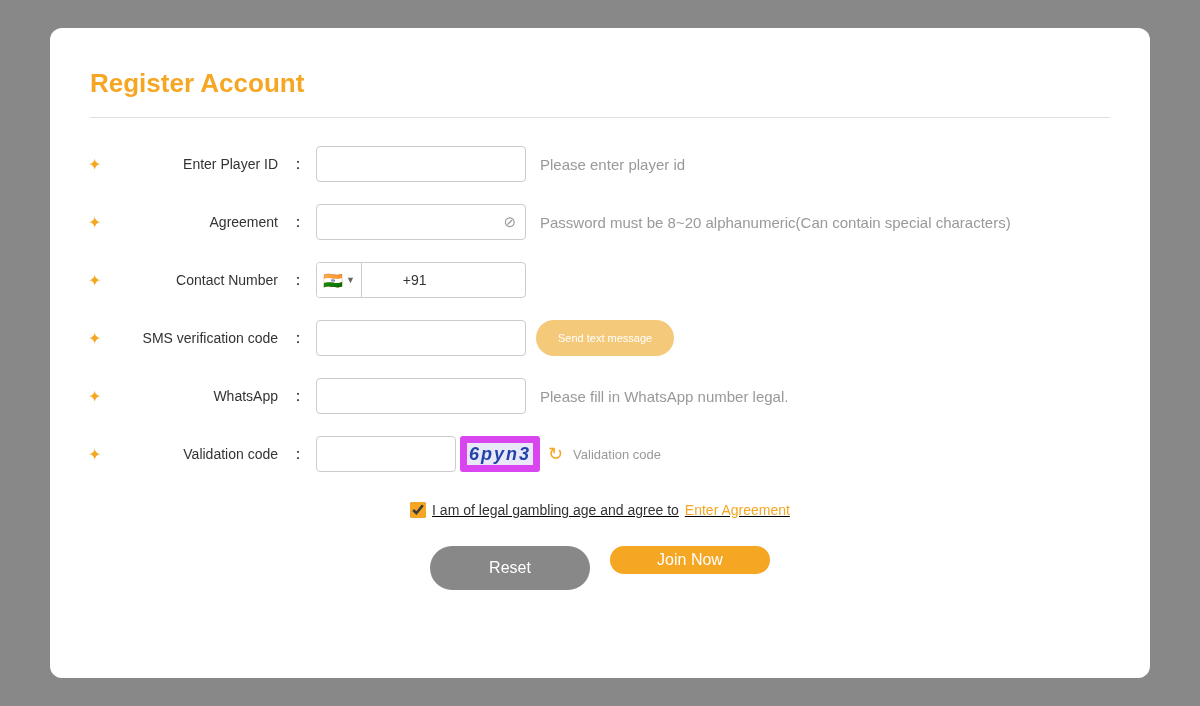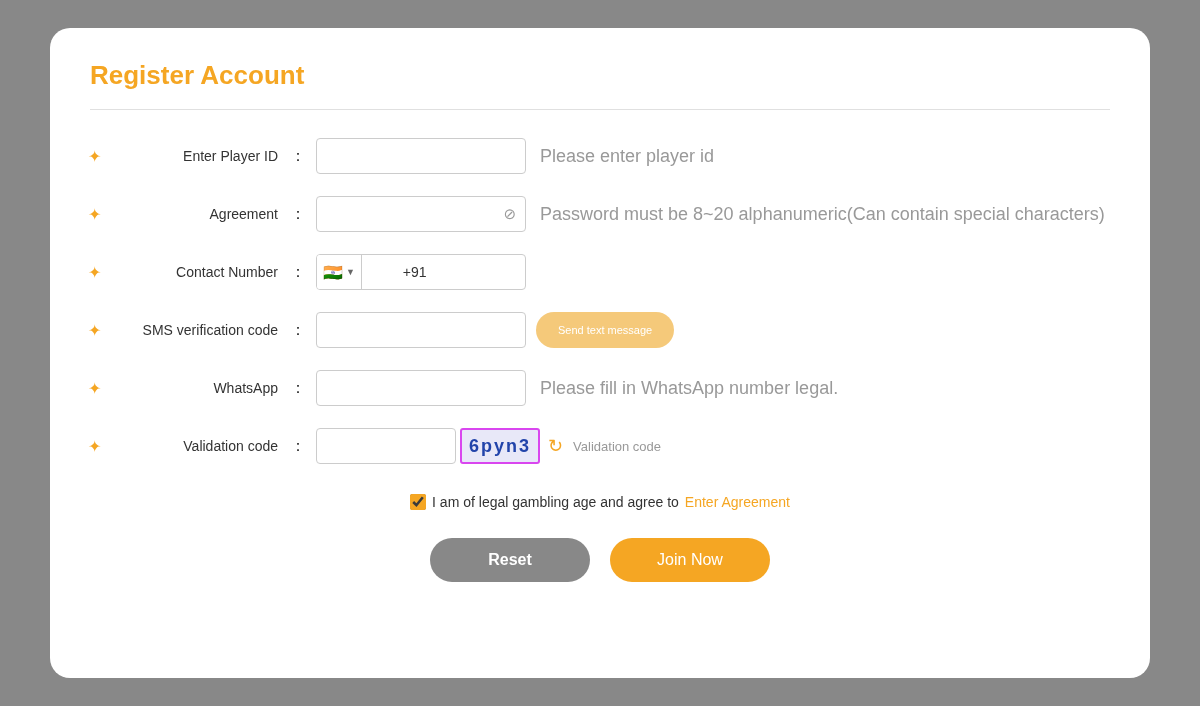--- a/index.html
+++ b/index.html
@@ -8,24 +8,24 @@
       background: #888;
       display: flex;
       justify-content: center;
       align-items: center;
       min-height: 100vh;
       font-family: Arial, sans-serif;
     }
 
     .modal {
       background: #fff;
-      border-radius: 20px;
+      border-radius: 12px;
       width: 1100px;
       min-height: 650px;
-      padding: 32px 40px 40px 40px;
+      padding: 40px 40px 40px 40px;
       position: relative;
     }
 
     .page-title {
       color: #f5a623;
       font-size: 26px;
       font-weight: bold;
       margin-bottom: 18px;
     }
 
@@ -78,21 +78,21 @@
       height: 36px;
       width: 210px;
       padding: 0 10px;
       font-size: 14px;
       outline: none;
     }
 
     .hint-text {
       margin-left: 14px;
       color: #999;
-      font-size: 18px;
+      font-size: 15px;
     }
 
     
     .password-wrapper {
       position: relative;
       width: 210px;
     }
 
     .password-wrapper input {
       width: 100%;
@@ -187,30 +187,31 @@
       border-radius: 4px;
       height: 36px;
       width: 140px;
       padding: 0 10px;
       font-size: 14px;
       outline: none;
     }
 
     .captcha-image {
       background: #e8e8f8;
-      border: 2px solid #d946ef;
+      border: 7px solid #d946ef;
       height: 36px;
       width: 80px;
       display: flex;
       align-items: center;
       justify-content: center;
       font-size: 18px;
       font-weight: bold;
       color: #2244aa;
       letter-spacing: 2px;
+      font-style: italic;
       user-select: none;
       border-radius: 3px;
     }
 
     .captcha-refresh {
       color: #f5a623;
       font-size: 18px;
       cursor: pointer;
       margin-left: 4px;
     }
@@ -222,20 +223,21 @@
     }
 
     
     .agreement-row {
       display: flex;
       align-items: center;
       justify-content: center;
       margin-bottom: 28px;
       margin-top: 8px;
       gap: 6px;
+      text-decoration: underline;
     }
 
     .agreement-checkbox {
       width: 16px;
       height: 16px;
       accent-color: #f5a623;
       cursor: pointer;
     }
 
     .agreement-text {
@@ -259,28 +261,28 @@
 
     .reset-btn {
       background: #888;
       border: none;
       border-radius: 22px;
       height: 44px;
       width: 160px;
       font-size: 16px;
       color: #fff;
       cursor: pointer;
-      font-weight: 700;
+      font-weight: 400;
     }
 
     .join-btn {
       background: #f5a623;
       border: none;
       border-radius: 22px;
-      height: 44px;
+      height: 28px;
       width: 160px;
       font-size: 16px;
       color: #fff;
       cursor: pointer;
       font-weight: 500;
     }
   </style>
 </head>
 <body>
 

